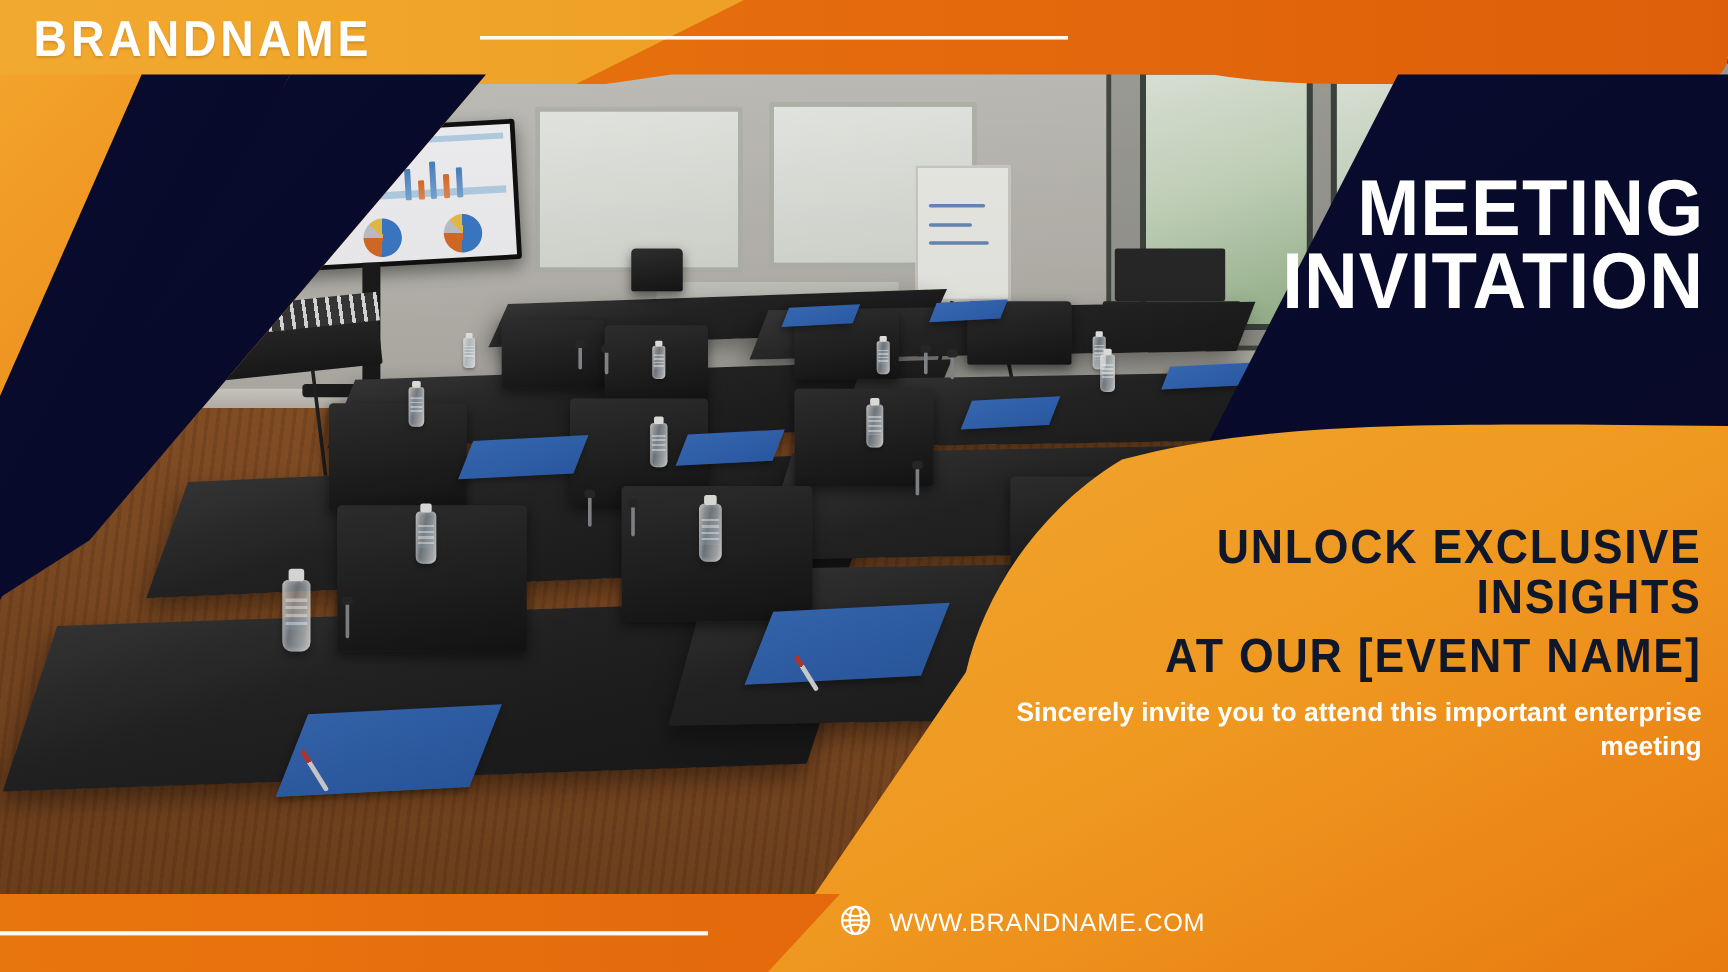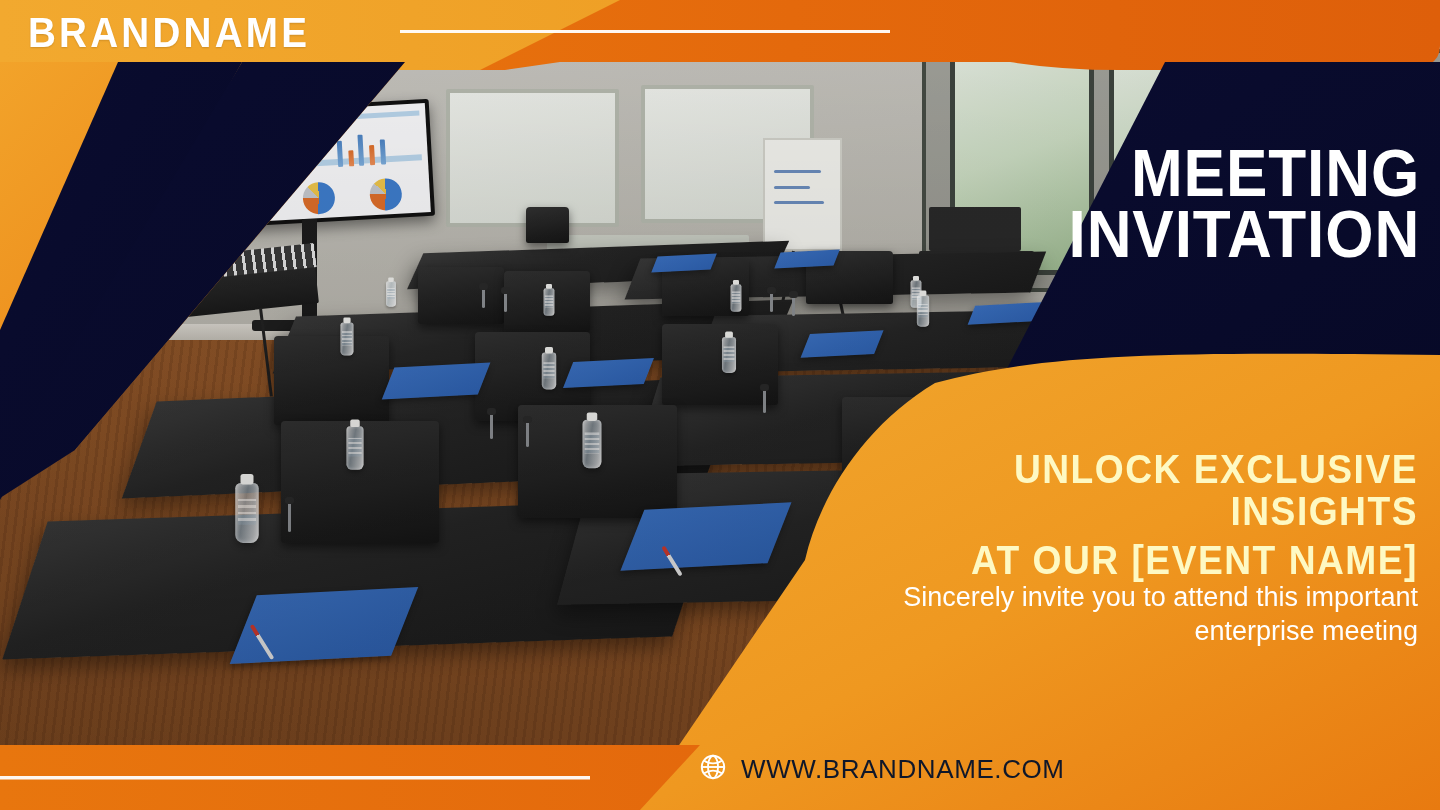--- a/index.html
+++ b/index.html
@@ -181,47 +181,47 @@
   .title-block {
     position:absolute; right:20px; top:143px;
     text-align:right; color:#fff; line-height:.93;
   }
   .title-block .ln {
     font-size:66px; font-weight:bold; letter-spacing:1px;
     transform:scaleX(.94); transform-origin:right center;
     display:block;
   }
   .headline {
-    position:absolute; right:22px; top:448px;
-    width:600px; text-align:right; color:#fef9c3; line-height:1.06;
+    position:absolute; right:22px; top:435px;
+    width:600px; text-align:right; color:#0f172a; line-height:1.06;
   }
   .headline .h1 {
     display:block; font-size:40px; font-weight:bold; letter-spacing:1.6px;
     transform:scaleX(.93); transform-origin:right center;
   }
   .headline .h2 {
     display:block; font-size:40px; font-weight:bold; letter-spacing:1.6px;
     transform:scaleX(.93); transform-origin:right center; margin-top:6px;
   }
   .subcopy {
     position:absolute; right:22px; top:580px; width:620px;
     text-align:right; color:#ffffff;
-    font-size:27px; line-height:1.26; font-weight:400;
+    font-size:22px; line-height:1.26; font-weight:700;
   }
   
   .footer-contact {
     position:absolute; left:698px; top:752px;
     display:flex; align-items:center; gap:13px;
   }
   .footer-phone {
     position:absolute; left:1118px; top:752px;
     display:flex; align-items:center; gap:9px;
   }
   .ftxt {
-    color:#0f172a; font-size:26px; letter-spacing:.6px;
+    color:#ffffff; font-size:21px; letter-spacing:.6px;
   }
   .ic { display:block; }
 </style>
 </head>
 <body>
 
 <div class="stage">
 
   <div class="photo">
     <div class="wall"></div>

